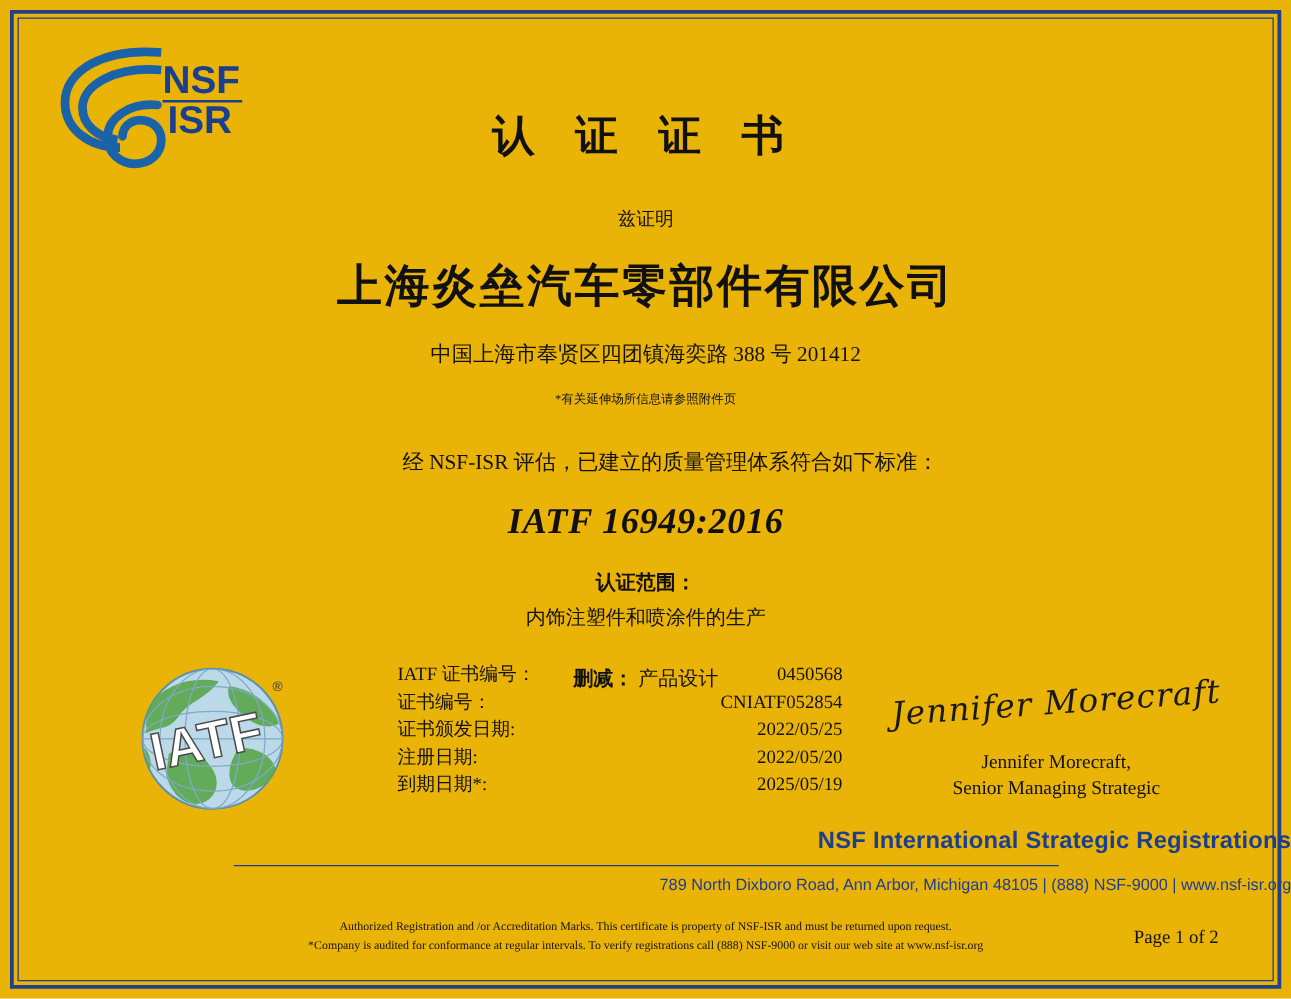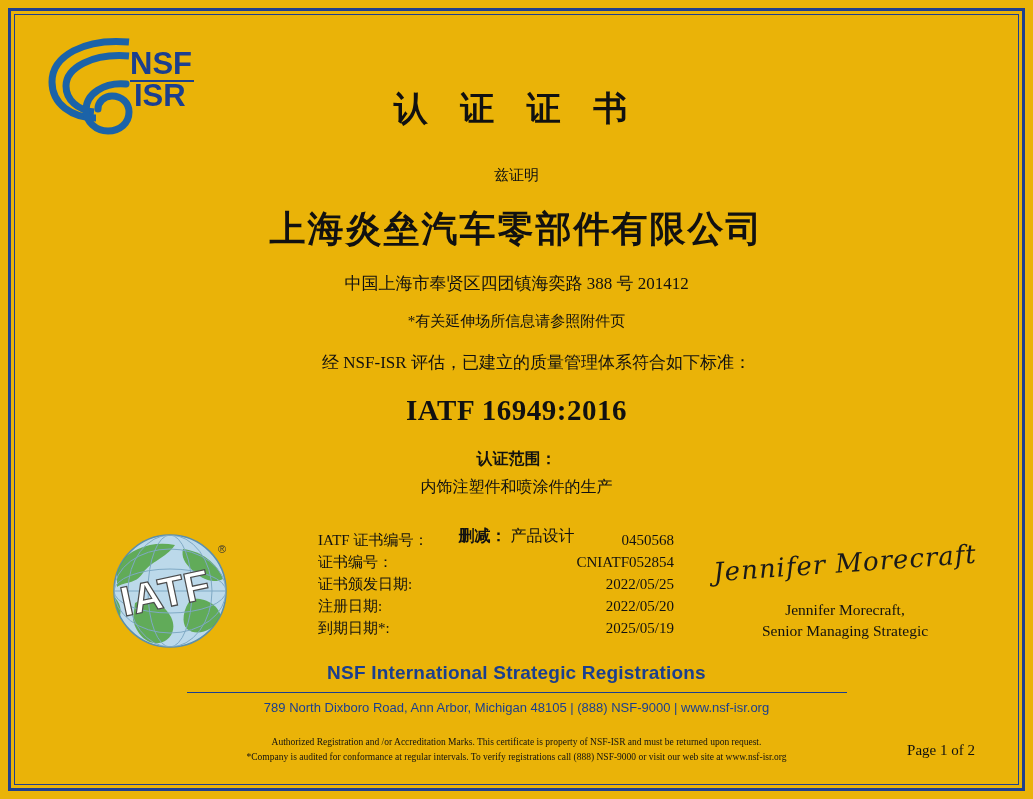--- a/index.html
+++ b/index.html
@@ -88,33 +88,34 @@
     font-weight: bold;
     letter-spacing: 2px;
     color: #111;
   }
   .address {
     margin-top: 18px;
     font-size: 17px;
   }
   .extension-note {
     margin-top: 17px;
-    font-size: 15px;
+    font-size: 10px;
     text-align: center;
   }
   .assessment-line {
-    margin-top: 20px;
+    margin-top: 32px;
     font-size: 17px;
     padding-left: 40px;
   }
   .standard {
     margin-top: 20px;
     font-size: 29px;
     font-weight: bold;
     letter-spacing: 0.5px;
+    font-style: italic;
   }
   .scope-label {
     margin-top: 22px;
     font-size: 16px;
     font-weight: bold;
   }
   .scope-text {
     margin-top: 7px;
     font-size: 16px;
   }
@@ -163,21 +164,21 @@
     font-size: 15.5px;
     line-height: 1.35;
   }
 
   
   .footer {
     position: absolute;
     left: 0;
     top: 662px;
     width: 1033px;
-    text-align: center;
+    text-align: right;
   }
   .footer-org {
     font-family: "Liberation Sans", sans-serif;
     font-size: 19px;
     font-weight: bold;
     color: #1b3f8f;
     letter-spacing: 0.2px;
   }
   .footer-rule {
     width: 660px;

